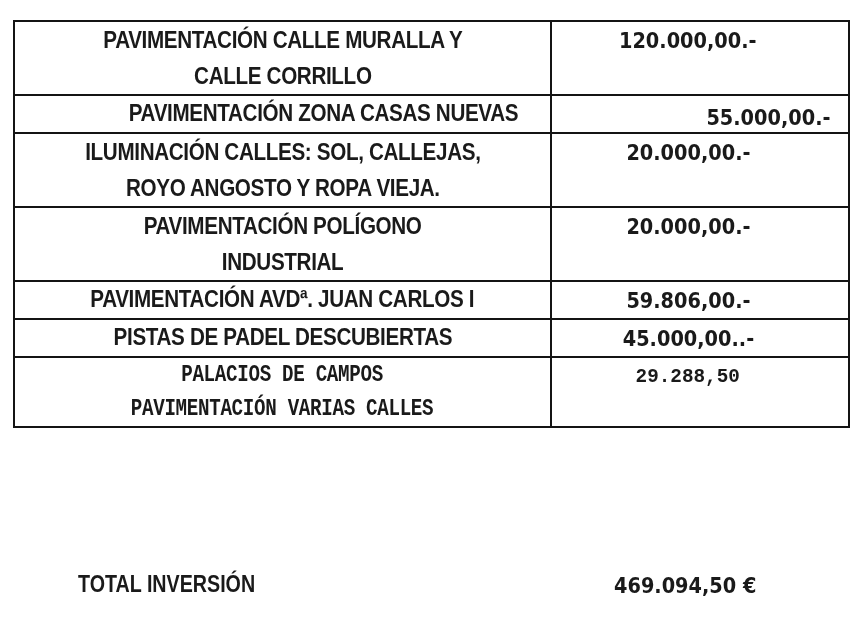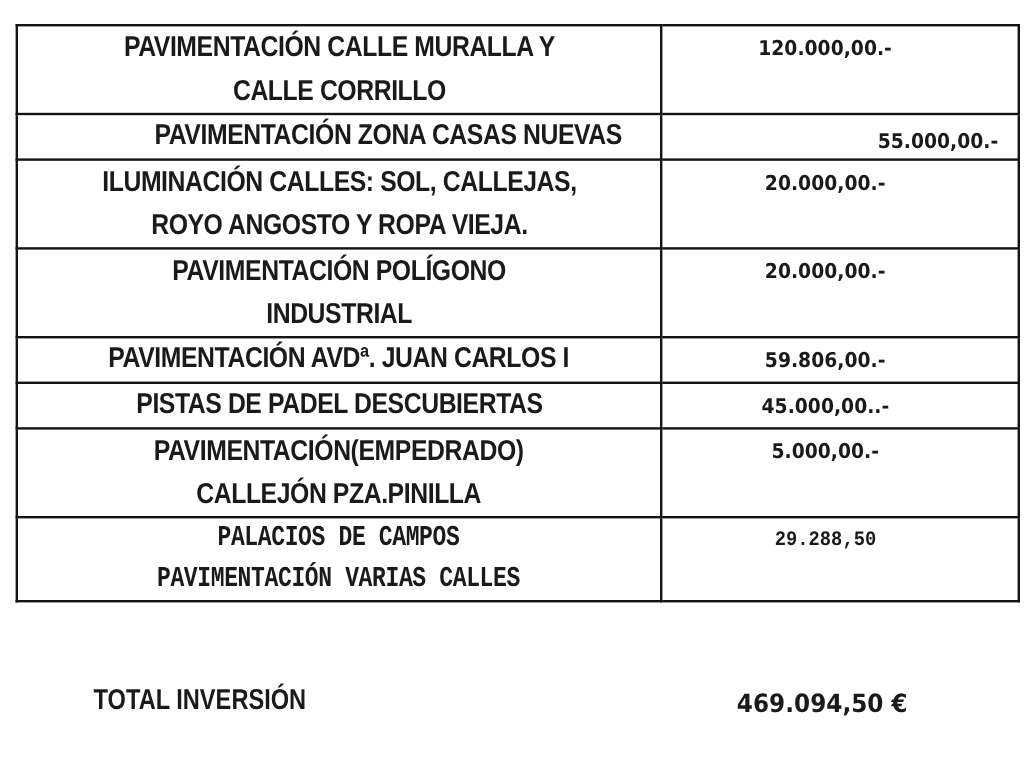--- a/index.html
+++ b/index.html
@@ -46,21 +46,21 @@
     td.concept .txt {
       display: inline-block;
       transform: scaleX(0.86);
       transform-origin: center top;
       white-space: nowrap;
     }
     td.amount {
       text-align: center;
       font-family: "DejaVu Sans", sans-serif;
       font-weight: bold;
-      font-size: 17px;
+      font-size: 21px;
       line-height: 36px;
       padding-left: 0;
     }
     td.amount .txt {
       display: inline-block;
       position: relative;
       left: -12px;
       top: 1px;
       transform: scaleX(0.92);
     }
@@ -179,31 +179,20 @@
       <tr class="r8">
         <td class="concept">
           <span class="txt">
             <span class="line">PISTAS DE PADEL DESCUBIERTAS</span>
           </span>
         </td>
         <td class="amount">
           <span class="txt">45.000,00..-</span>
         </td>
       </tr>
-      <tr class="r9">
-        <td class="concept">
-          <span class="txt">
-            <span class="line">PAVIMENTACIÓN(EMPEDRADO)</span>
-            <span class="line">CALLEJÓN PZA.PINILLA</span>
-          </span>
-        </td>
-        <td class="amount">
-          <span class="txt">5.000,00.-</span>
-        </td>
-      </tr>
       <tr class="r10">
         <td class="concept">
           <span class="txt">
             <span class="line">PALACIOS DE CAMPOS</span>
             <span class="line">PAVIMENTACIÓN VARIAS CALLES</span>
           </span>
         </td>
         <td class="amount">
           <span class="txt">29.288,50</span>
         </td>

